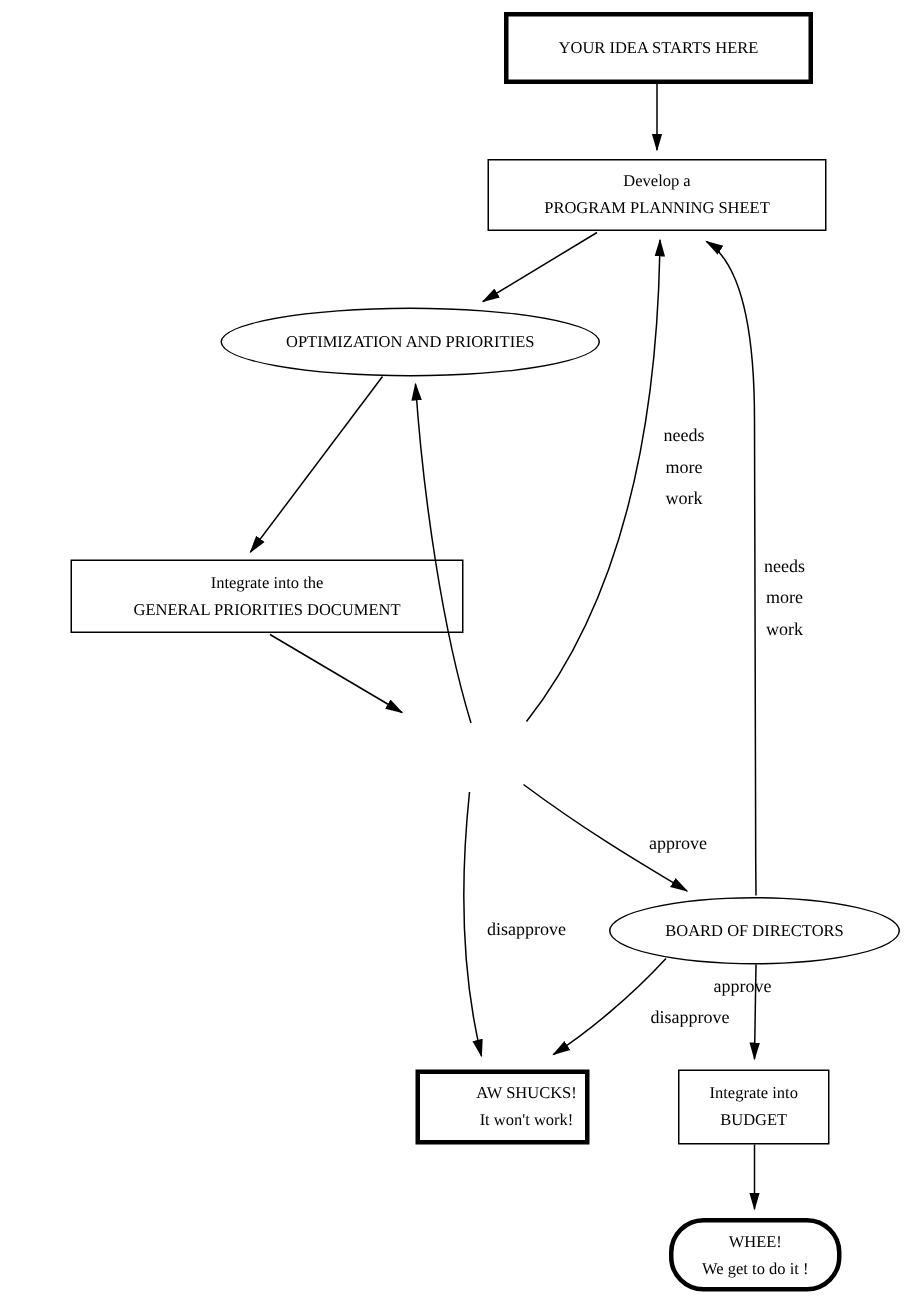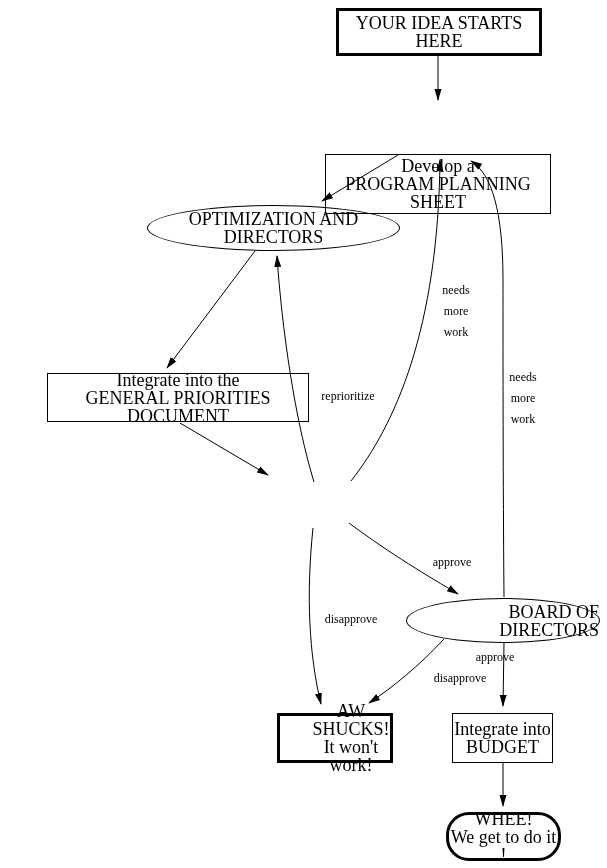--- a/index.html
+++ b/index.html
@@ -6,21 +6,21 @@
   .canvas{
     position:relative;width:607px;height:868px;background:#ffffff;
     font-family:"Liberation Serif","DejaVu Serif",serif;color:#000000;overflow:hidden;
   }
   .edge-layer{position:absolute;left:0;top:0;width:607px;height:868px;}
   .edge-layer path{stroke:#000000;stroke-width:1;fill:none;}
   .node{
     position:absolute;box-sizing:border-box;
     display:flex;align-items:center;justify-content:center;
     text-align:center;white-space:pre-line;
-    font-size:18px;line-height:18px;background:transparent;
+    font-size:11px;line-height:18px;background:transparent;
   }
   .box{border:1px solid #000000;}
   .box-bold{border:3px solid #000000;}
   .ellipse{border:1px solid #000000;border-radius:50%;}
   .edge-label{
     position:absolute;font-size:12px;line-height:21px;
     text-align:center;white-space:pre-line;
   }
 </style>
 </head>
@@ -43,24 +43,24 @@
     <path d="M504,597 C503,480 503,360 503,280 C503,212 492,174 471,161" marker-end="url(#arrow)"></path>
     <path d="M349,523 C392,555 428,576 458,594" marker-end="url(#arrow)"></path>
     <path d="M313,528 C306,595 309,655 321,704" marker-end="url(#arrow)"></path>
     <path d="M444,639 C420,665 392,688 369,703" marker-end="url(#arrow)"></path>
     <path d="M504,643 L503,706" marker-end="url(#arrow)"></path>
     <path d="M503,763 L503,806" marker-end="url(#arrow)"></path>
   </svg>
 
   <div class="node box-bold" style="left:336px;top:8px;width:206px;height:48px;">YOUR IDEA STARTS HERE</div>
 
-  <div class="node box" style="left:325px;top:106px;width:226px;height:60px;margin-top:48px;">Develop a
+  <div class="node box" style="left:325px;top:106px;width:226px;height:48px;">Develop a
 PROGRAM PLANNING SHEET</div>
 
-  <div class="node ellipse" style="left:147px;top:205px;width:253px;height:46px;">OPTIMIZATION AND DIRECTORS</div>
+  <div class="node ellipse" style="left:147px;top:205px;width:253px;height:46px;">OPTIMIZATION AND PRIORITIES</div>
 
   <div class="node box" style="left:8px;top:373px;width:262px;height:49px;margin-left:39px;">Integrate into the
 GENERAL PRIORITIES DOCUMENT</div>
 
 
   <div class="node ellipse" style="left:406px;top:598px;width:194px;height:45px;text-align:right;">BOARD OF DIRECTORS</div>
 
   <div class="node box-bold" style="left:277px;top:713px;width:116px;height:50px;padding-left:32px;">AW SHUCKS!
 It won't work!</div>
 
@@ -71,21 +71,20 @@
 We get to do it !</div>
 
   <div class="edge-label" style="left:406px;top:280px;width:100px;">needs
 more
 work</div>
 
   <div class="edge-label" style="left:473px;top:367px;width:100px;">needs
 more
 work</div>
 
-  <div class="edge-label" style="left:288px;top:386px;width:120px;">reprioritize</div>
 
   <div class="edge-label" style="left:402px;top:552px;width:100px;">approve</div>
 
   <div class="edge-label" style="left:291px;top:609px;width:120px;">disapprove</div>
 
   <div class="edge-label" style="left:445px;top:647px;width:100px;">approve</div>
 
   <div class="edge-label" style="left:400px;top:668px;width:120px;">disapprove</div>
 
 </div>

